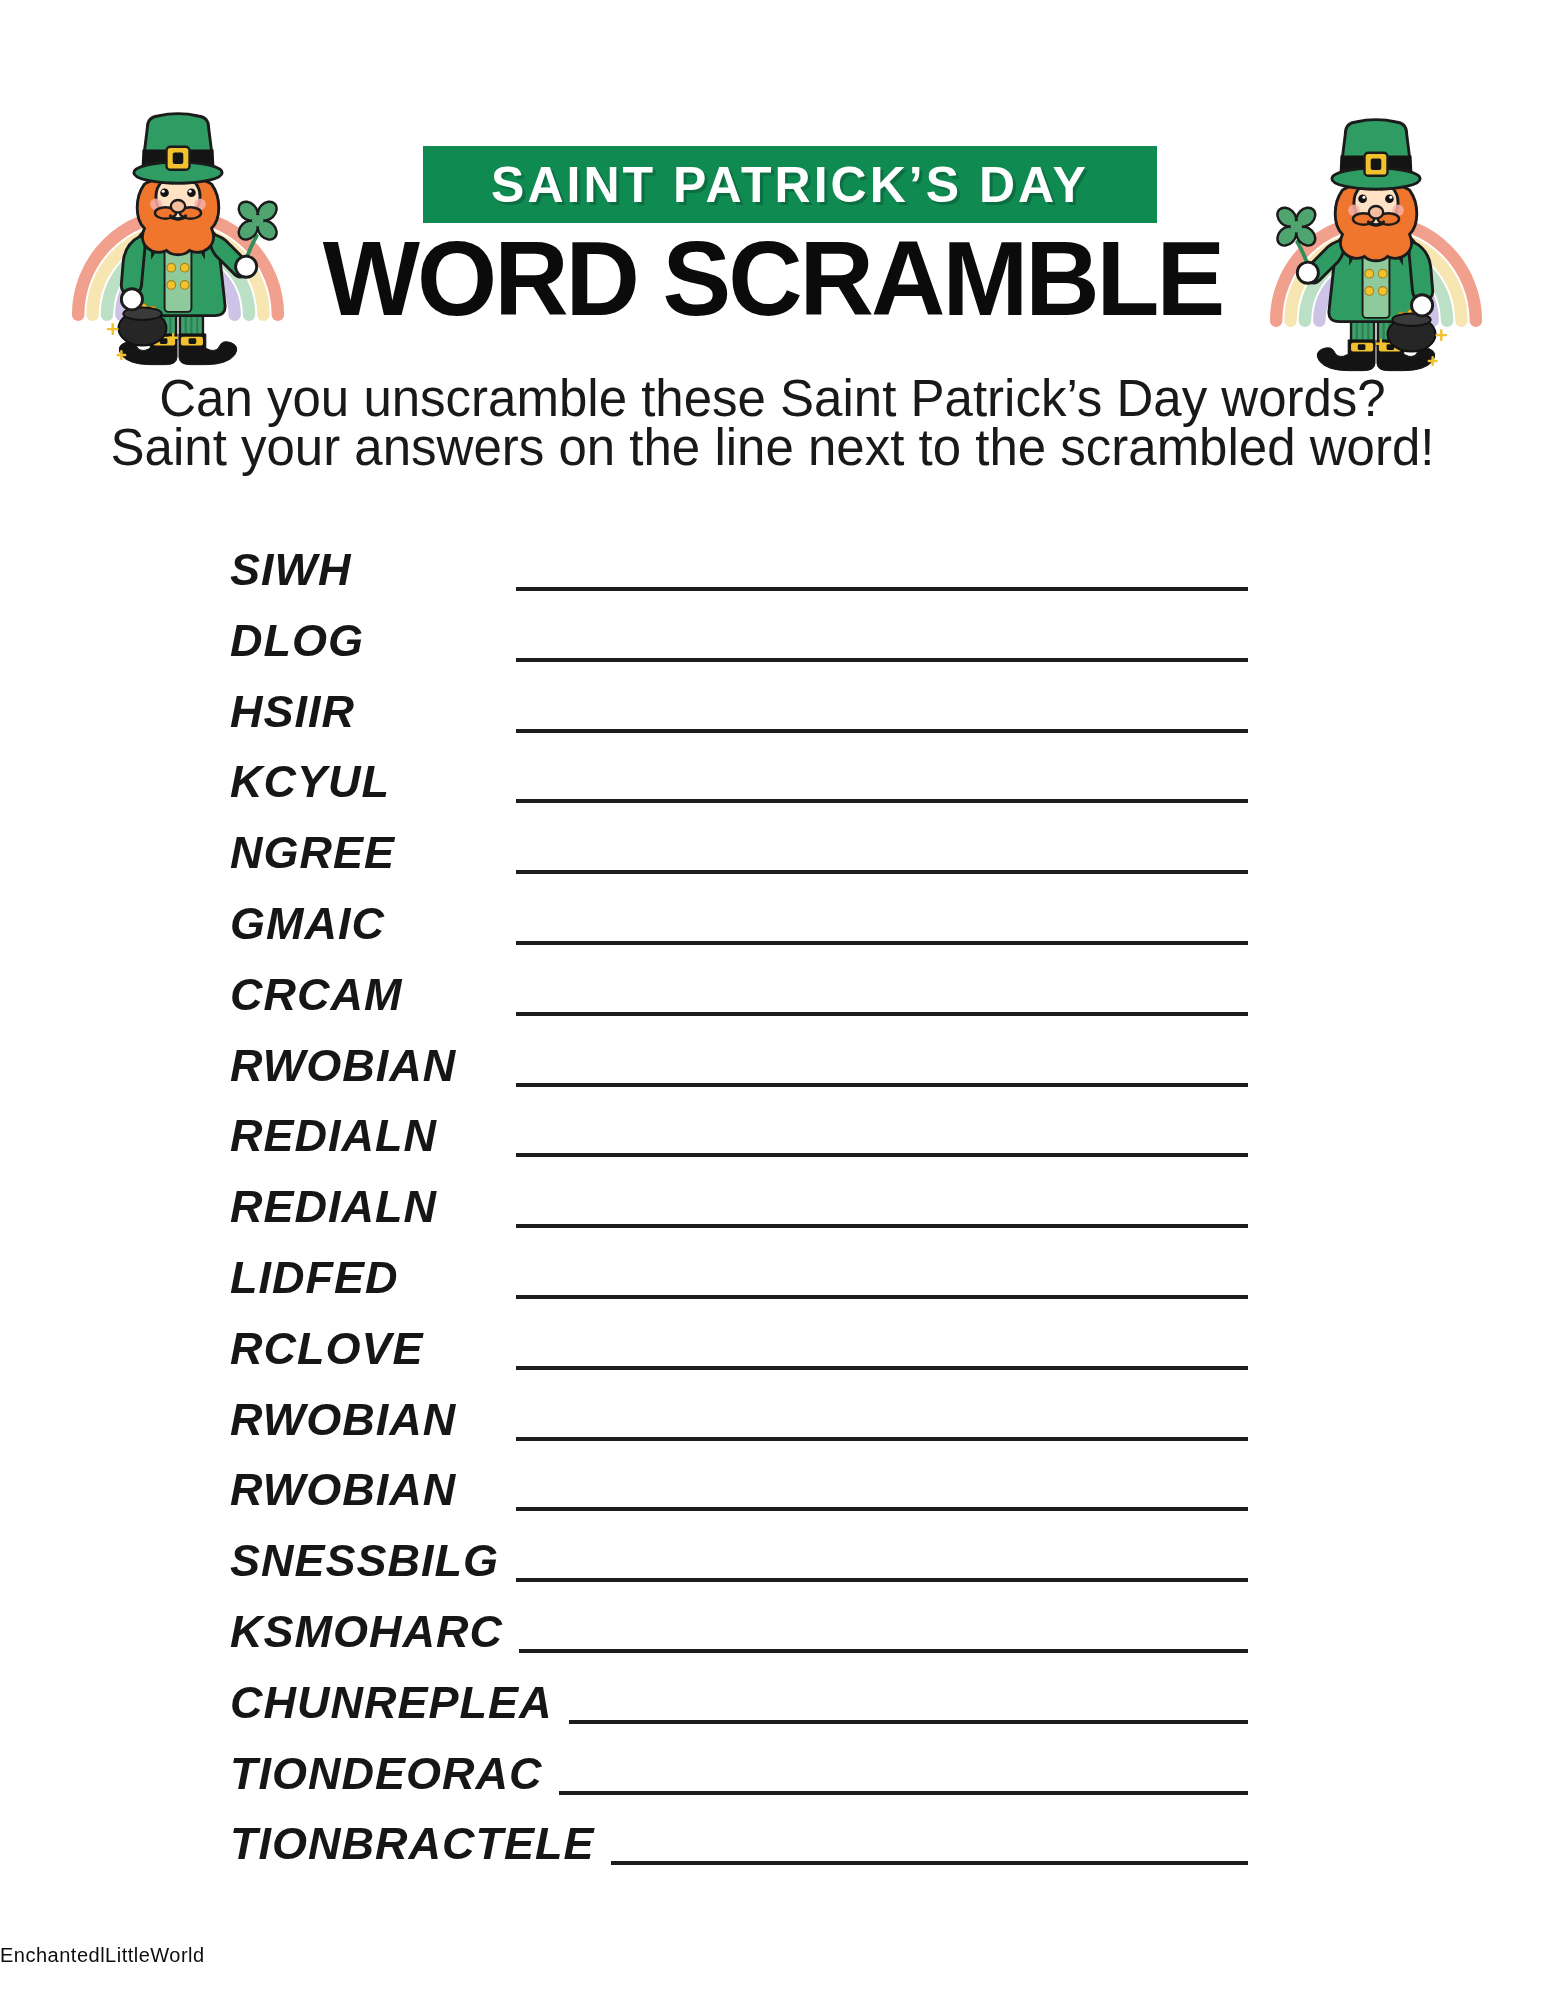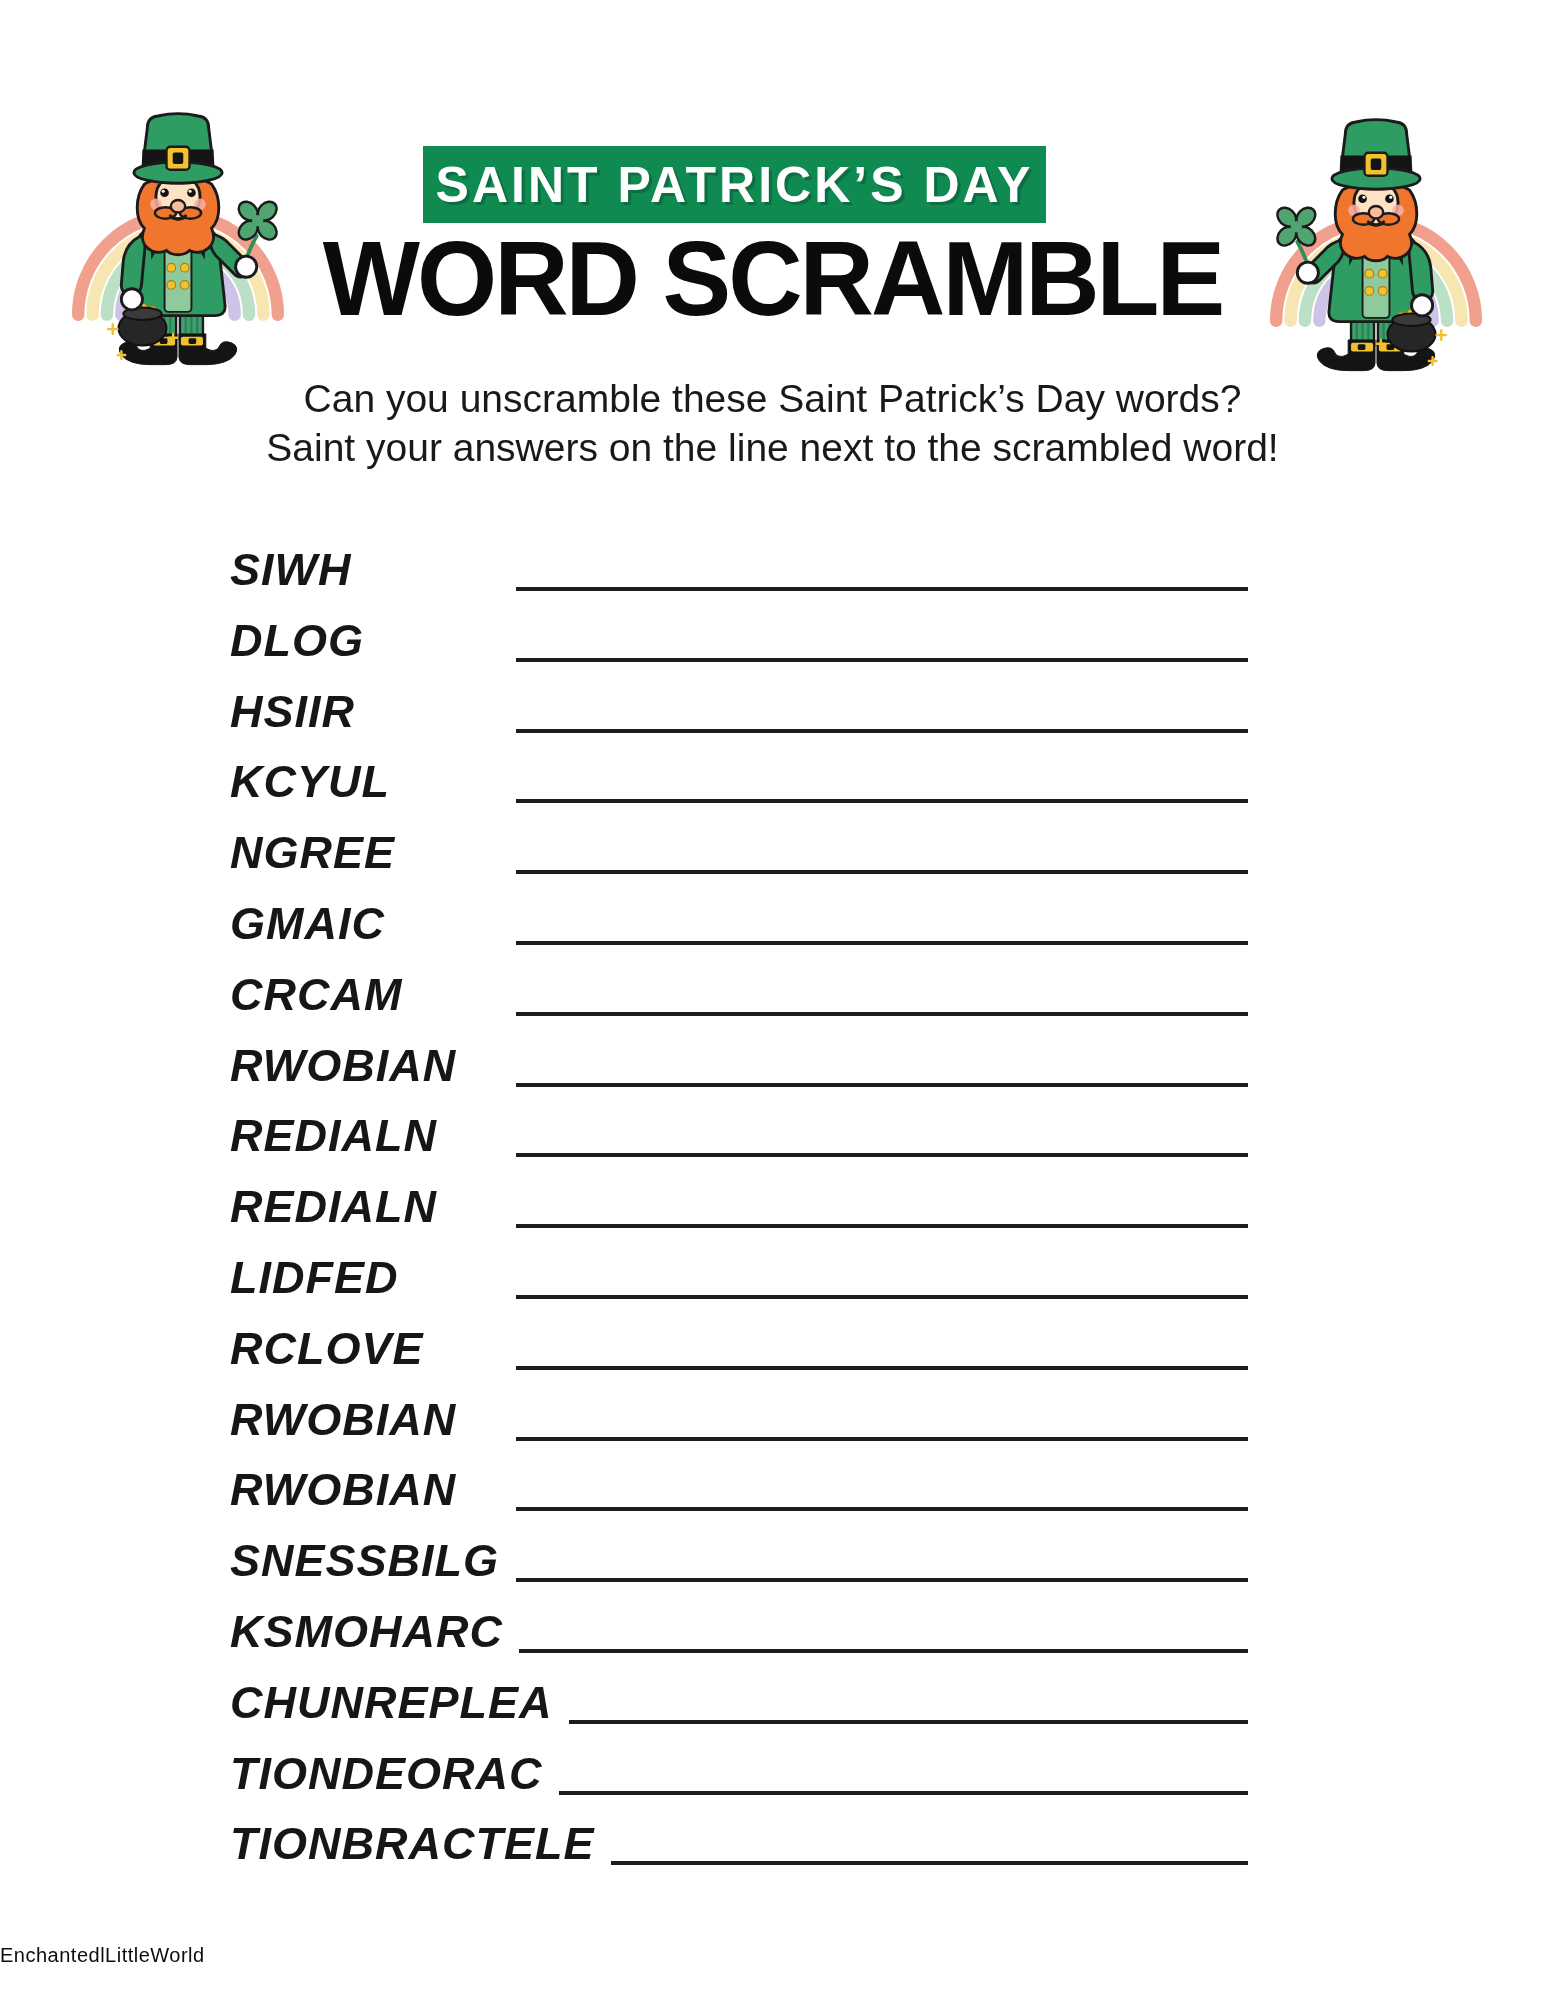--- a/index.html
+++ b/index.html
@@ -2,35 +2,35 @@
 <html><head>
 <meta charset="utf-8">
 <style>
   html,body{margin:0;padding:0;background:#e8e8e8;}
   .page{
     width:1545px;height:2000px;position:relative;background:#ffffff;
     overflow:hidden;font-family:"Liberation Sans", sans-serif;margin:0 auto;
   }
   
   .banner{
-    position:absolute;left:423px;top:146px;width:623px;height:77px;
+    position:absolute;left:423px;top:146px;width:734px;height:77px;
     background:#0f8a50;display:flex;align-items:center;justify-content:center;
   }
   .banner-text{
     color:#ffffff;font-size:50px;font-weight:800;letter-spacing:3px;
     text-shadow:3px 3px 0 rgba(10,60,38,.35);white-space:nowrap;
   }
   .big-title{
     position:absolute;left:0;top:220px;width:100%;text-align:center;
     font-size:103px;font-weight:900;letter-spacing:-3px;color:#0b0b0b;
     transform:scaleY(1.02);white-space:nowrap;
   }
   .instructions{
     position:absolute;left:0;top:374px;width:100%;text-align:center;
-    font-size:39px;line-height:49px;color:#191919;font-weight:500;
+    font-size:51px;line-height:49px;color:#191919;font-weight:500;
   }
   
   .words{position:absolute;left:230px;top:545px;width:1018px;}
   .row{display:flex;height:70.8px;align-items:flex-start;}
   .word{
     font-size:45px;font-weight:700;color:#161616;letter-spacing:1px;
     line-height:50px;min-width:286px;padding-right:16px;box-sizing:border-box;
     white-space:nowrap;
     font-style:italic;
   }

